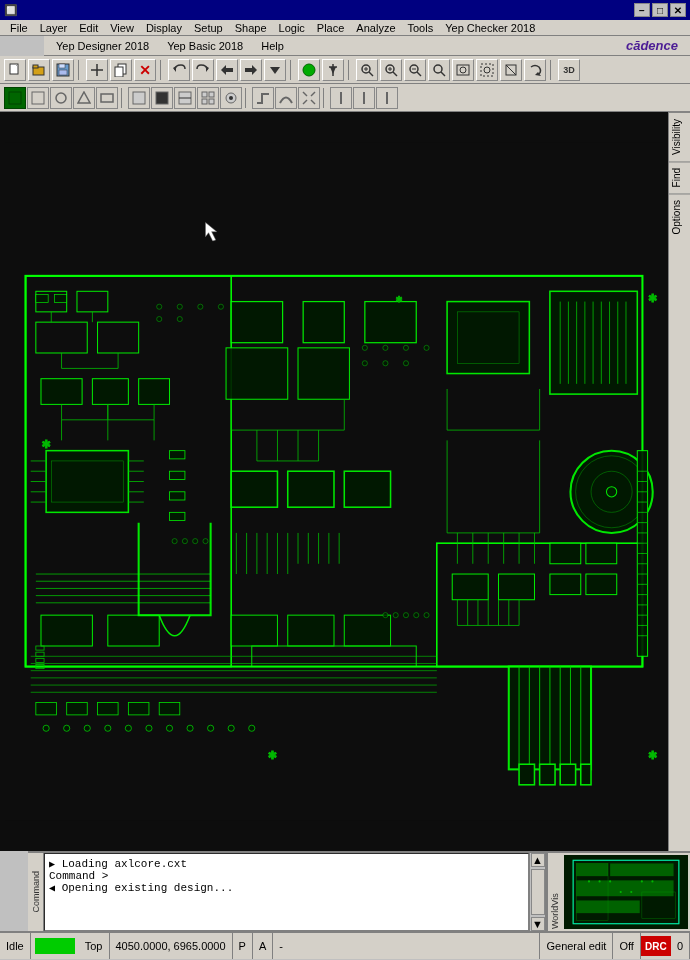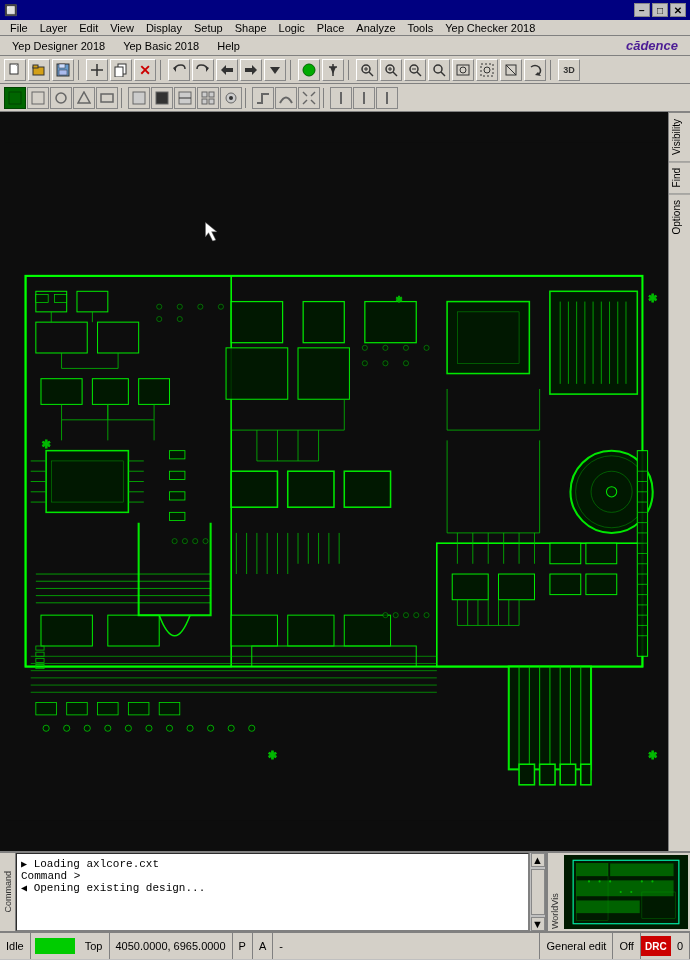--- a/index.html
+++ b/index.html
@@ -49,20 +49,21 @@
 
     
     #menu-bar2 {
       background: #d4d0c8;
       height: 20px;
       display: flex;
       align-items: center;
       padding: 0 4px;
       border-bottom: 1px solid #808080;
       gap: 2px;
+      margin-left: 44px;
     }
     #menu-bar2 span {
       padding: 2px 8px;
       font-size: 11px;
       color: #000;
       cursor: pointer;
     }
     #menu-bar2 .cadence-logo {
       margin-left: auto;
       font-style: italic;
@@ -181,20 +182,21 @@
       width: calc(100% - 10px);
       height: calc(100% - 10px);
     }
 
     
     #console-area {
       background: #d4d0c8;
       border-top: 2px solid #808080;
       height: 80px;
       display: flex;
+      margin-left: 28px;
     }
     #console-left {
       width: 16px;
       background: #d4d0c8;
       display: flex;
       flex-direction: column;
       align-items: center;
       justify-content: center;
       border-right: 1px solid #808080;
       font-size: 9px;

